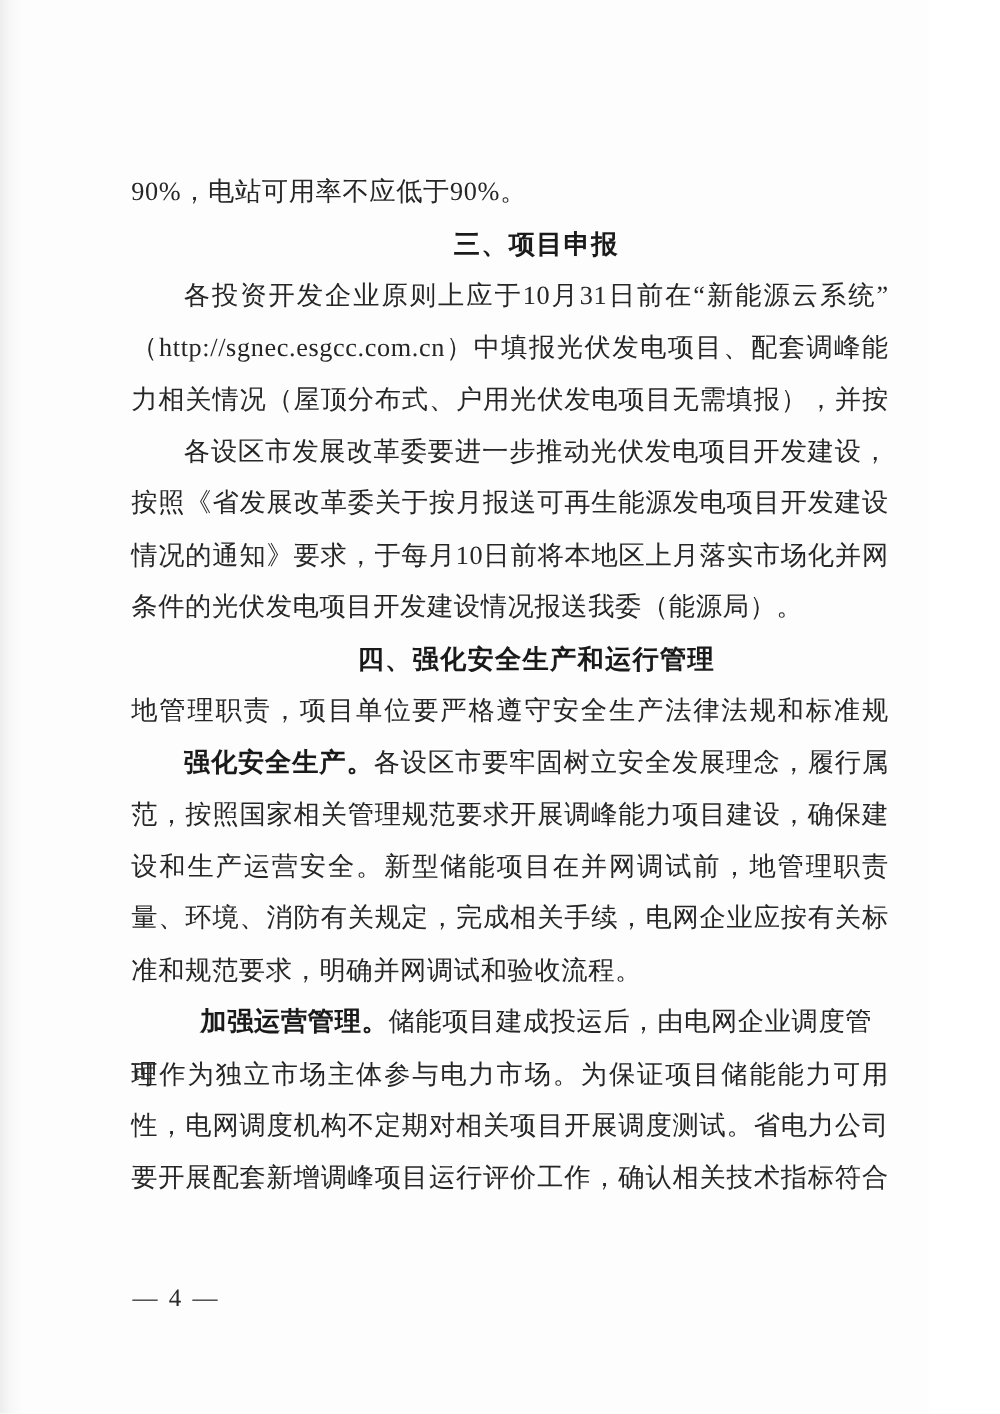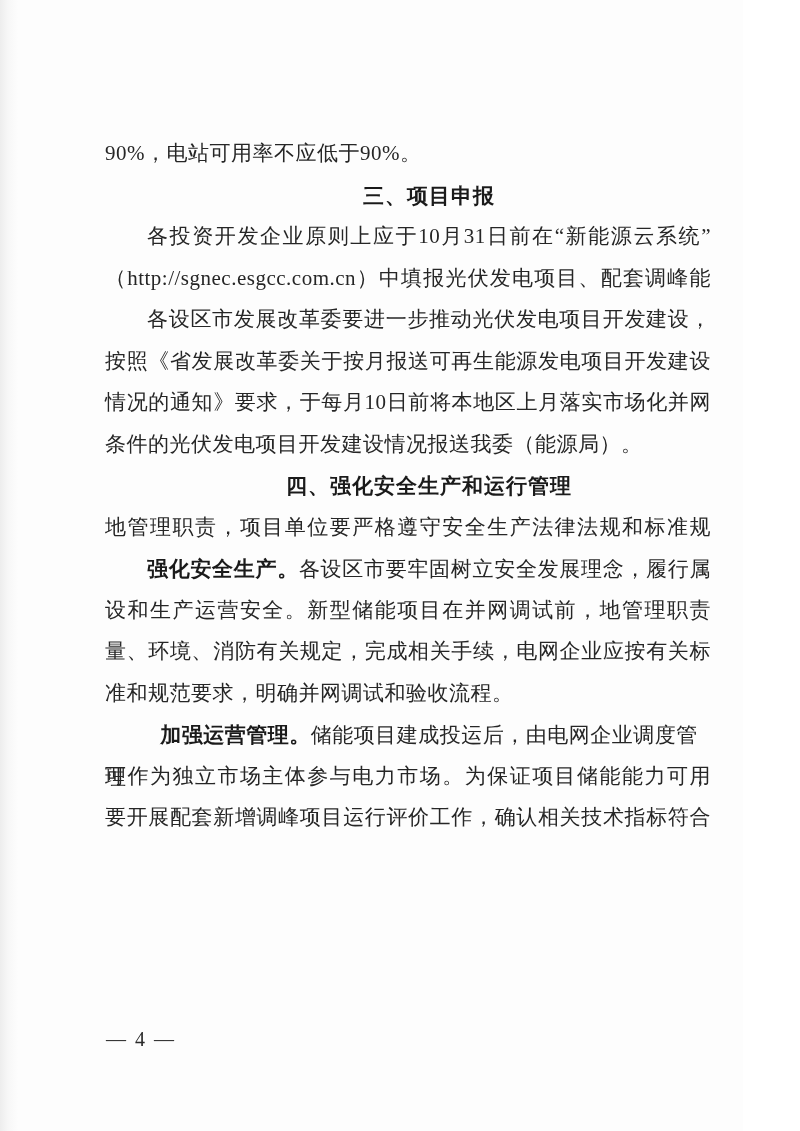--- a/index.html
+++ b/index.html
@@ -57,32 +57,35 @@
 </style>
 </head>
 <body>
 
 <div class="page">
   <div class="text-block">
     <div class="line">90%，电站可用率不应低于90%。</div>
     <div class="line heading indent">三、项目申报</div>
     <div class="line j indent">各投资开发企业原则上应于10月31日前在“新能源云系统”</div>
     <div class="line j">（http://sgnec.esgcc.com.cn）中填报光伏发电项目、配套调峰能</div>
+    <div class="line j">力相关情况（屋顶分布式、户用光伏发电项目无需填报），并按</div>
     <div class="line j indent">各设区市发展改革委要进一步推动光伏发电项目开发建设，</div>
     <div class="line j">按照《省发展改革委关于按月报送可再生能源发电项目开发建设</div>
     <div class="line j">情况的通知》要求，于每月10日前将本地区上月落实市场化并网</div>
     <div class="line">条件的光伏发电项目开发建设情况报送我委（能源局）。</div>
     <div class="line heading indent">四、强化安全生产和运行管理</div>
     <div class="line j">地管理职责，项目单位要严格遵守安全生产法律法规和标准规</div>
     <div class="line j indent">
       <span class="lead">强化安全生产。</span><span>各设区市要牢固树立安全发展理念，履行属</span>
     </div>
+    <div class="line j">范，按照国家相关管理规范要求开展调峰能力项目建设，确保建</div>
     <div class="line j">设和生产运营安全。新型储能项目在并网调试前，地管理职责</div>
     <div class="line j">量、环境、消防有关规定，完成相关手续，电网企业应按有关标</div>
     <div class="line">准和规范要求，明确并网调试和验收流程。</div>
     <div class="line j indent">
       <span class="lead">加强运营管理。</span><span>储能项目建成投运后，由电网企业调度管理，</span>
     </div>
     <div class="line j">可作为独立市场主体参与电力市场。为保证项目储能能力可用</div>
+    <div class="line j">性，电网调度机构不定期对相关项目开展调度测试。省电力公司</div>
     <div class="line j">要开展配套新增调峰项目运行评价工作，确认相关技术指标符合</div>
   </div>
   <div class="footer">— 4 —</div>
 </div>
 
 </body></html>

